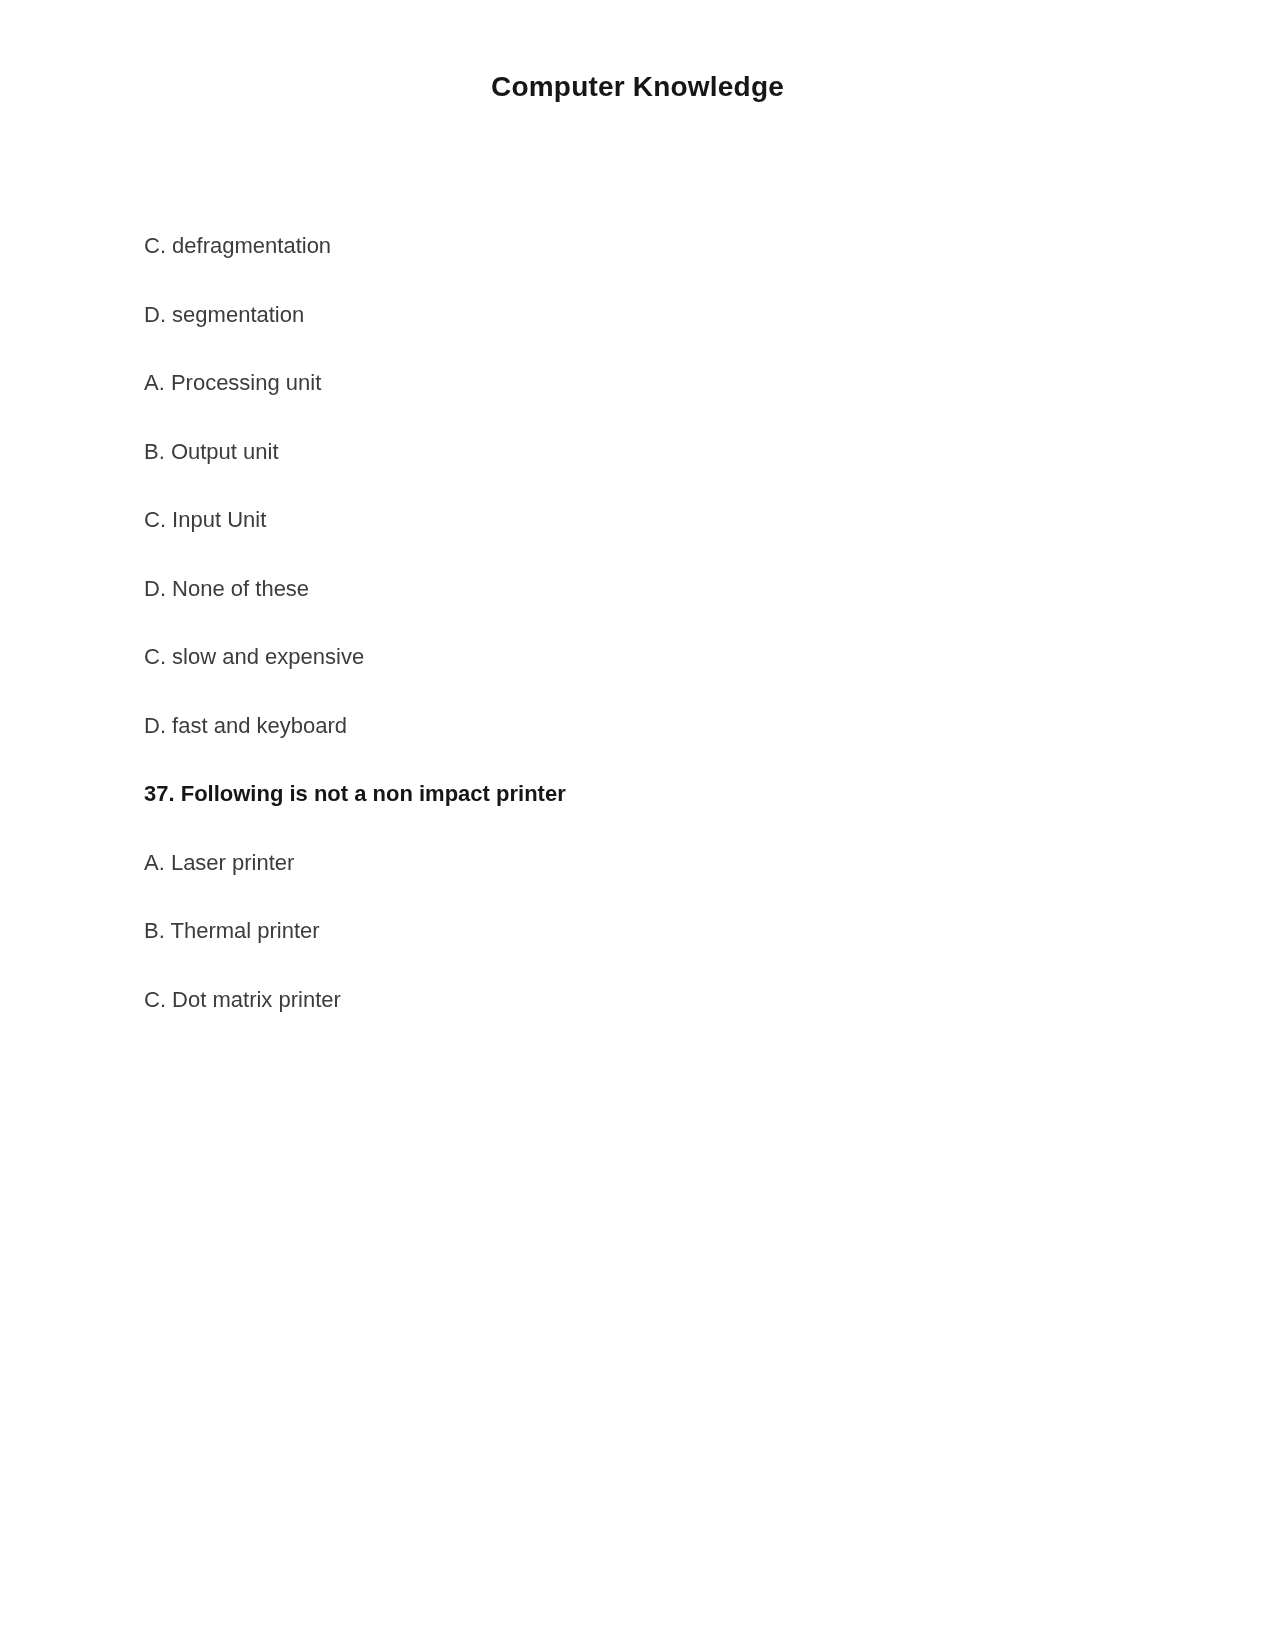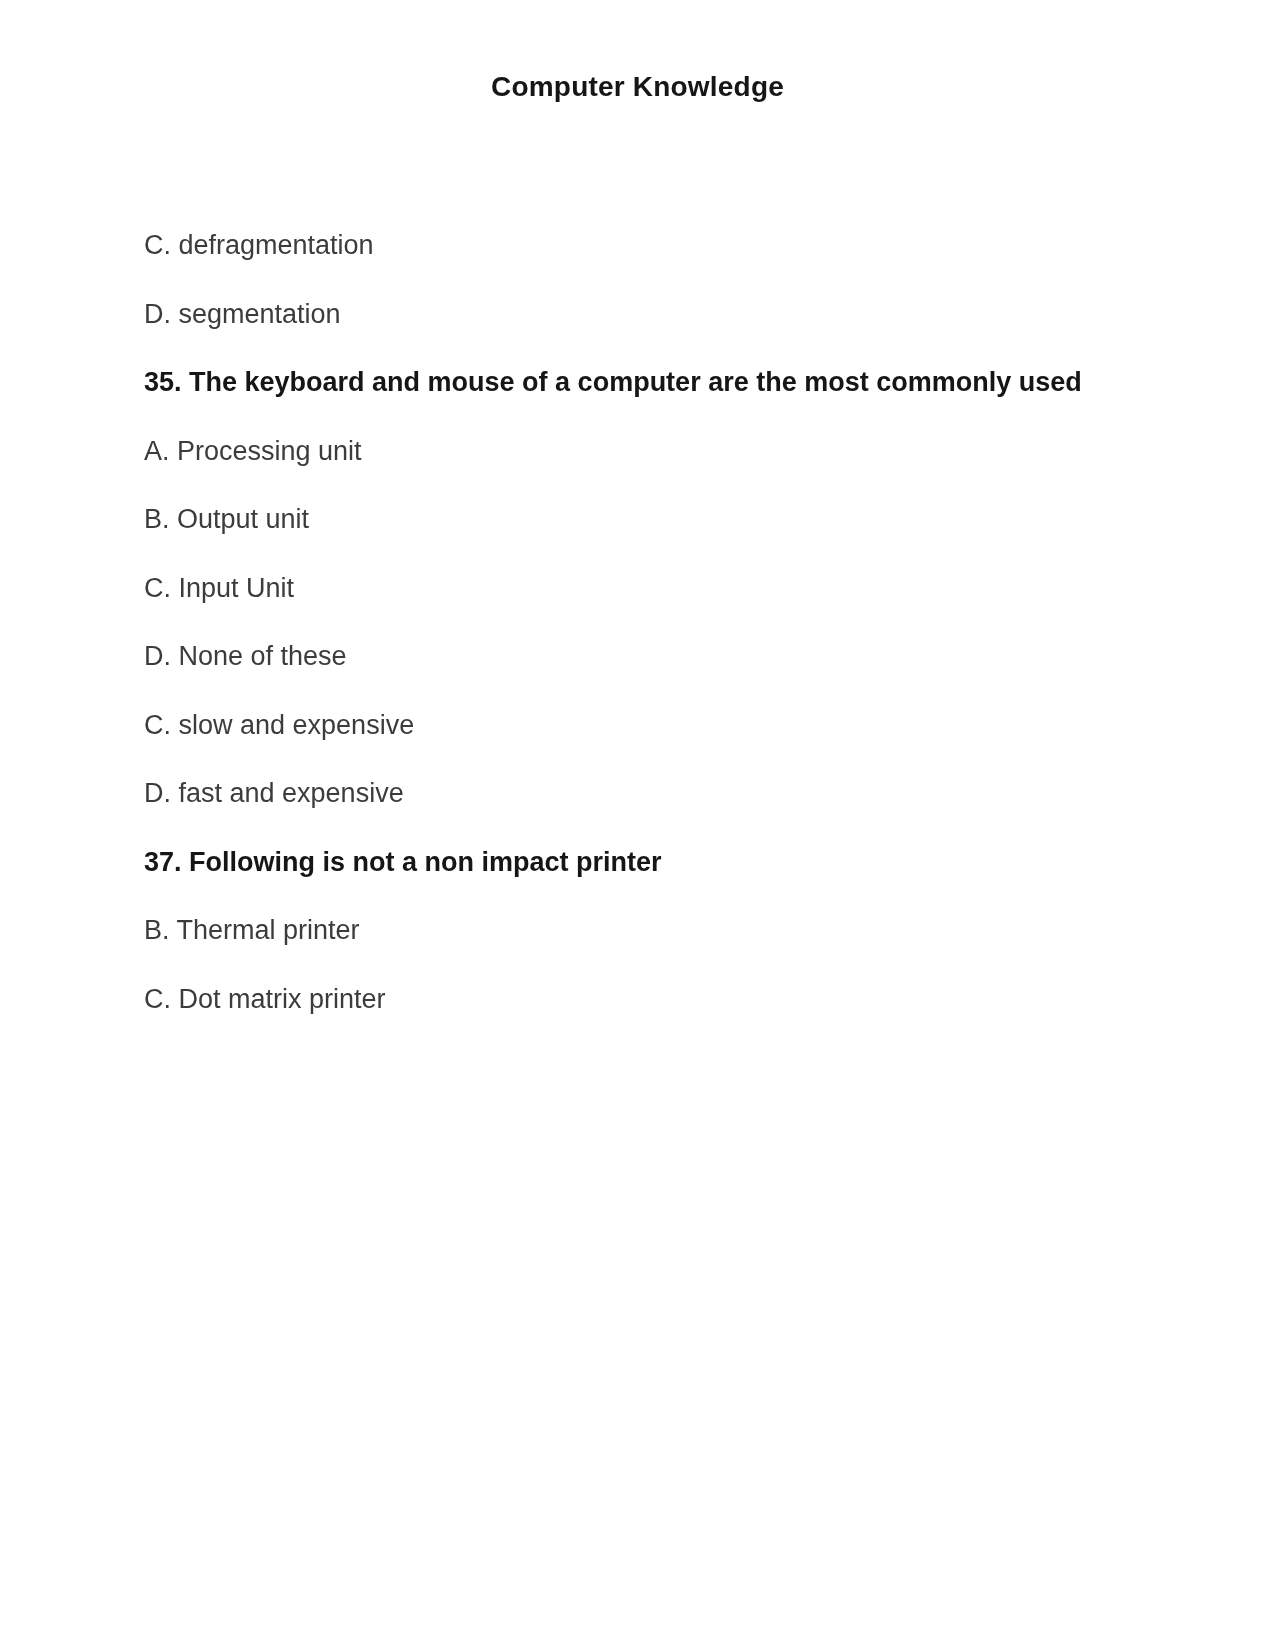--- a/index.html
+++ b/index.html
@@ -24,21 +24,21 @@
     font-weight: 700;
     color: #161616;
     letter-spacing: 0.2px;
   }
   .doc-body {
     margin-top: 132px;
     margin-left: 144px;
     margin-right: 100px;
   }
   .line {
-    font-size: 27px;
+    font-size: 22px;
     line-height: 23px;
     margin-bottom: 45.5px;
     white-space: nowrap;
   }
   .line.option {
     font-weight: 400;
     color: #3c3c3c;
   }
   .line.question {
     font-weight: 700;
@@ -50,24 +50,24 @@
 </style>
 </head>
 <body>
 
 <div class="page">
   <h1 class="doc-title">Computer Knowledge</h1>
 
   <div class="doc-body">
     <div class="line option">C. defragmentation</div>
     <div class="line option">D. segmentation</div>
-    <div class="line question">35. The keyboard and mouse of a computer are the most commonly used</div>
     <div class="line option">A. Processing unit</div>
     <div class="line option">B. Output unit</div>
     <div class="line option">C. Input Unit</div>
     <div class="line option">D. None of these</div>
     <div class="line option">C. slow and expensive</div>
-    <div class="line option">D. fast and expensive</div>
+    <div class="line option">D. fast and keyboard</div>
     <div class="line question extra-gap">37. Following is not a non impact printer</div>
+    <div class="line option">A. Laser printer</div>
     <div class="line option">B. Thermal printer</div>
     <div class="line option">C. Dot matrix printer</div>
   </div>
 </div>
 
 </body></html>

